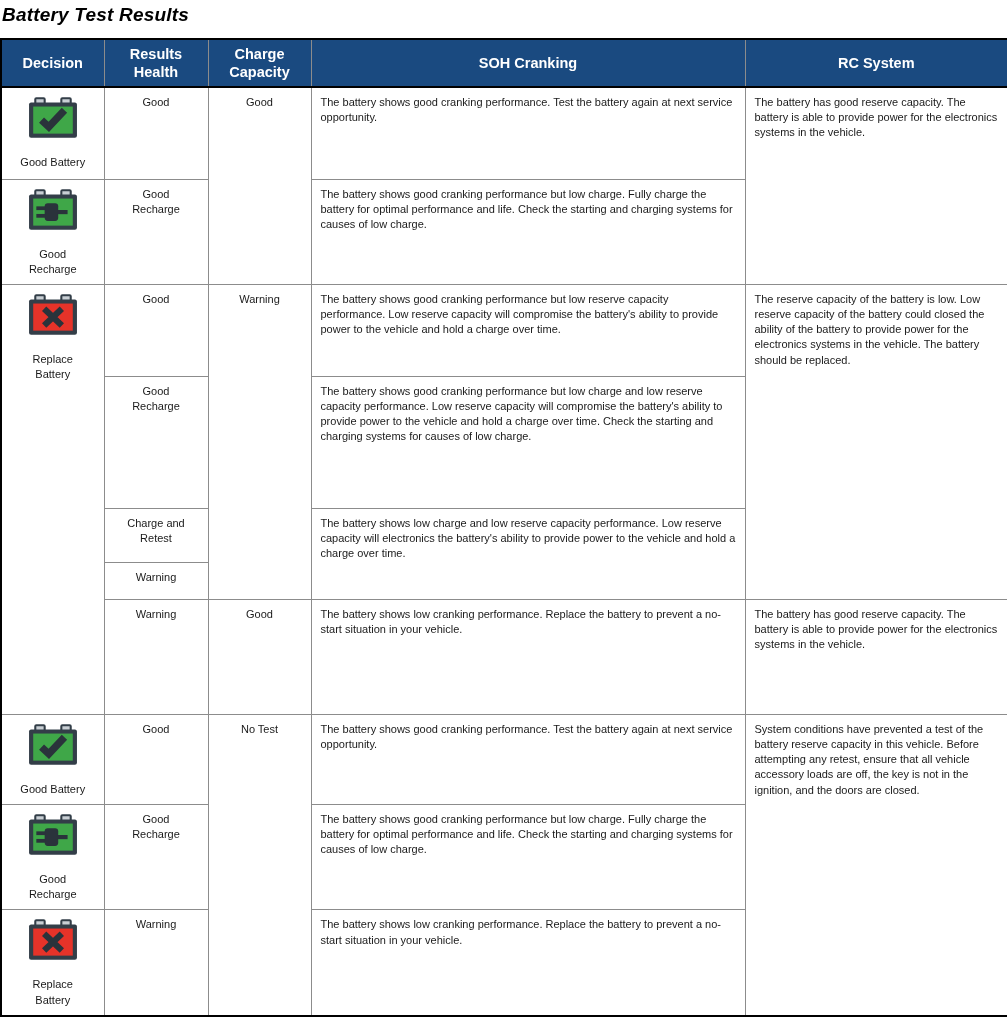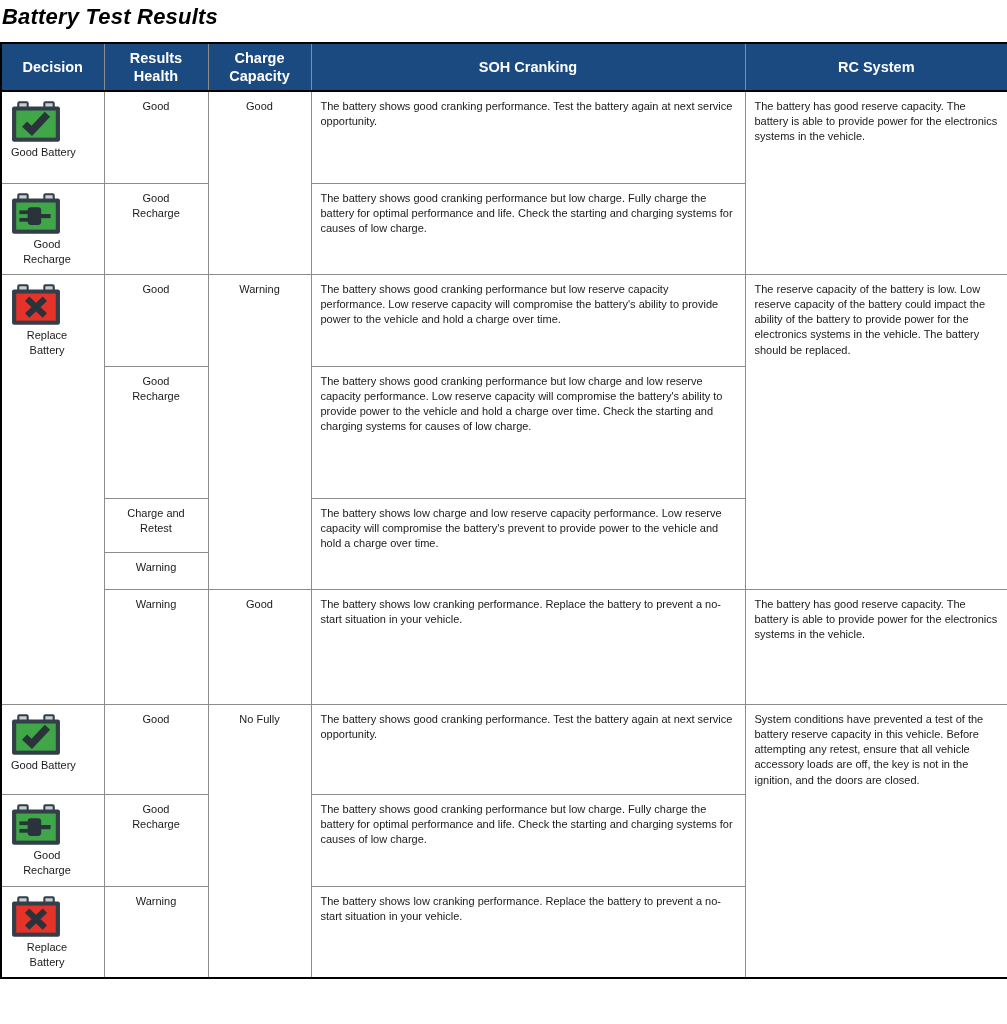--- a/index.html
+++ b/index.html
@@ -8,21 +8,21 @@
     --icon-case:#333E48; --icon-green:#3FA748; --icon-red:#E63329;
     --icon-glyph:#2A333B; --icon-terminal:#C9CFD4;
   }
   html,body{margin:0;padding:0;background:#FFFFFF;}
   body{
     font-family:"Liberation Sans","DejaVu Sans",sans-serif;
     color:#1a1a1a; width:1007px;
   }
   .page{width:1007px;}
   .page-title{
-    font-size:22px; font-weight:bold; font-style:italic; color:#000;
+    font-size:19px; font-weight:bold; font-style:italic; color:#000;
     margin:4px 0 12px 2px; letter-spacing:0.2px;
   }
   table.results{
     width:1007px; table-layout:fixed; border-collapse:collapse;
     border:2px solid var(--border-outer);
   }
   col.c1{width:103px;} col.c2{width:104px;} col.c3{width:103px;}
   col.c4{width:434px;} col.c5{width:263px;}
   th{
     background:var(--header-bg); color:var(--header-text);
@@ -30,21 +30,21 @@
     border:1px solid var(--border-inner); border-bottom:2px solid var(--border-outer);
     padding:4px 6px; line-height:1.25;
   }
   td{
     border:1px solid var(--border-inner);
     vertical-align:top; font-size:11px; line-height:1.38;
     padding:7px 9px;
   }
   td.center{text-align:center;}
   .cell-narrow{display:inline-block; max-width:74px;}
-  .decision-inner{display:flex; flex-direction:column; align-items:flex-start; gap:2px; padding-top:2px;}
+  .decision-inner{display:flex; flex-direction:column; align-items:center; gap:16px; padding-top:2px;}
   .decision-label{max-width:72px; text-align:center;}
   svg.batt{display:block;}
   tr.h-head{height:48px;}
   tr.h-r1{height:92px;} tr.h-r2{height:90px;} tr.h-r3{height:92px;}
   tr.h-r4{height:132px;} tr.h-r5a{height:54px;padding-left:12px;} tr.h-r5b{height:37px;}
   tr.h-r6{height:115px;} tr.h-r7{height:90px;} tr.h-r8{height:92px;}
   tr.h-r9{height:88px;}
 </style>
 </head>
 <body>
@@ -127,31 +127,31 @@
                 <rect x="5" y="9" width="38" height="26" fill="var(--icon-red)"></rect>
                 <path d="M15.5 14 L32.5 30 M32.5 14 L15.5 30" fill="none" stroke="var(--icon-glyph)" stroke-width="6"></path>
               </svg>
             </span>
             <span class="decision-label">Replace Battery</span>
           </div>
         </td>
         <td class="center"><span class="cell-narrow">Good</span></td>
         <td class="center" rowspan="4"><span class="cell-narrow">Warning</span></td>
         <td>The battery shows good cranking performance but low reserve capacity performance. Low reserve capacity will compromise the battery's ability to provide power to the vehicle and hold a charge over time.</td>
-        <td rowspan="4">The reserve capacity of the battery is low. Low reserve capacity of the battery could impact the ability of the battery to provide power for the electronics systems in the vehicle. The battery should be replaced.</td>
+        <td rowspan="4">The reserve capacity of the battery is low. Low reserve capacity of the battery could closed the ability of the battery to provide power for the electronics systems in the vehicle. The battery should be replaced.</td>
       </tr>
 
       <tr class="h-r4">
         <td class="center"><span class="cell-narrow">Good Recharge</span></td>
         <td>The battery shows good cranking performance but low charge and low reserve capacity performance. Low reserve capacity will compromise the battery's ability to provide power to the vehicle and hold a charge over time. Check the starting and charging systems for causes of low charge.</td>
       </tr>
 
       <tr class="h-r5a">
         <td class="center"><span class="cell-narrow">Charge and Retest</span></td>
-        <td rowspan="2">The battery shows low charge and low reserve capacity performance. Low reserve capacity will compromise the battery's prevent to provide power to the vehicle and hold a charge over time.</td>
+        <td rowspan="2">The battery shows low charge and low reserve capacity performance. Low reserve capacity will electronics the battery's ability to provide power to the vehicle and hold a charge over time.</td>
       </tr>
 
       <tr class="h-r5b">
         <td class="center"><span class="cell-narrow">Warning</span></td>
       </tr>
 
       <tr class="h-r6">
         <td class="center"><span class="cell-narrow">Warning</span></td>
         <td class="center"><span class="cell-narrow">Good</span></td>
         <td>The battery shows low cranking performance. Replace the battery to prevent a no-start situation in your vehicle.</td>
@@ -167,21 +167,21 @@
                 <rect x="32" y="1" width="9" height="6" rx="1" fill="var(--icon-terminal)" stroke="var(--icon-case)" stroke-width="2"></rect>
                 <rect x="1" y="5" width="46" height="34" rx="2" fill="var(--icon-case)"></rect>
                 <rect x="5" y="9" width="38" height="26" fill="var(--icon-green)"></rect>
                 <path d="M13 22 L20 28.5 L35 12.5" fill="none" stroke="var(--icon-glyph)" stroke-width="7"></path>
               </svg>
             </span>
             <span class="decision-label">Good Battery</span>
           </div>
         </td>
         <td class="center"><span class="cell-narrow">Good</span></td>
-        <td class="center" rowspan="3"><span class="cell-narrow">No Fully</span></td>
+        <td class="center" rowspan="3"><span class="cell-narrow">No Test</span></td>
         <td>The battery shows good cranking performance. Test the battery again at next service opportunity.</td>
         <td rowspan="3">System conditions have prevented a test of the battery reserve capacity in this vehicle. Before attempting any retest, ensure that all vehicle accessory loads are off, the key is not in the ignition, and the doors are closed.</td>
       </tr>
 
       <tr class="h-r8">
         <td class="center">
           <div class="decision-inner">
             <span>
               <svg class="batt" viewBox="0 0 48 40" width="50" height="42">
                 <rect x="7" y="1" width="9" height="6" rx="1" fill="var(--icon-terminal)" stroke="var(--icon-case)" stroke-width="2"></rect>

